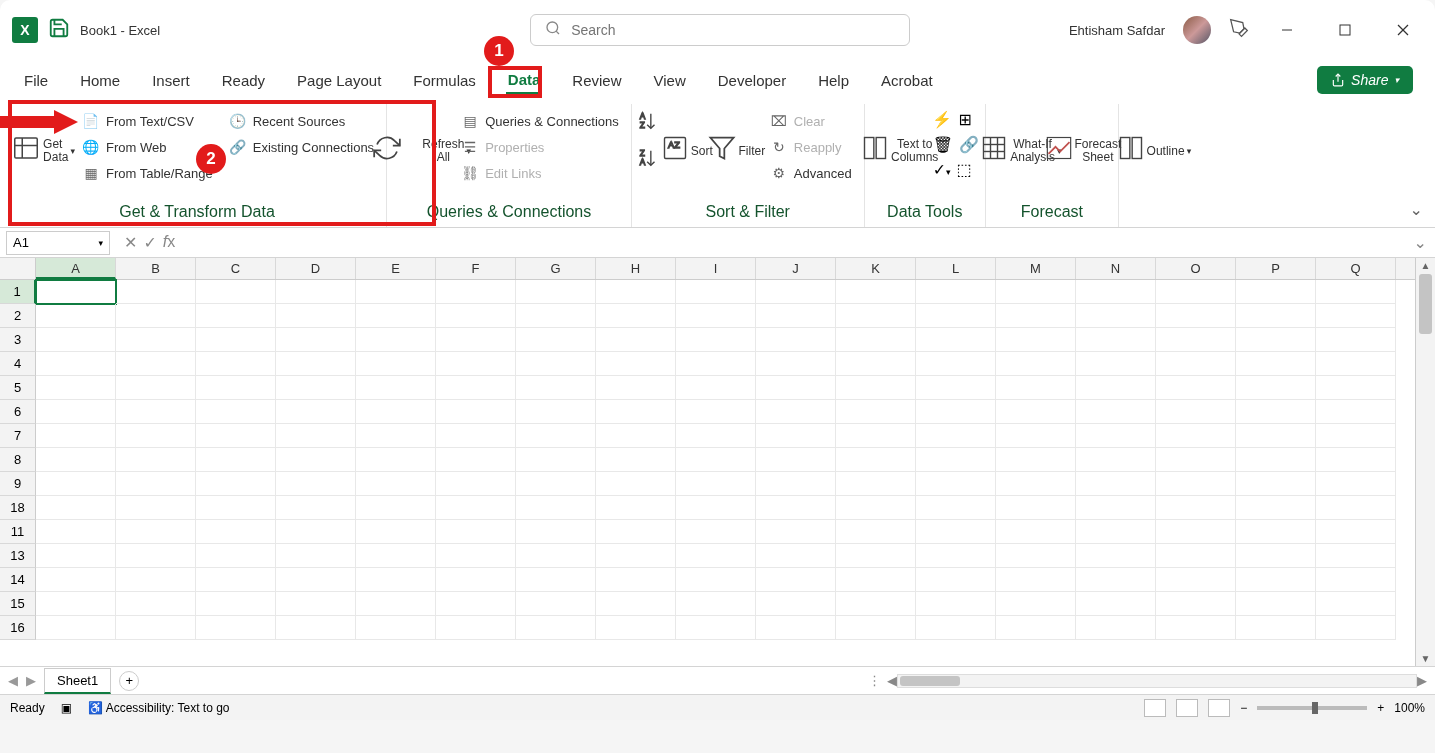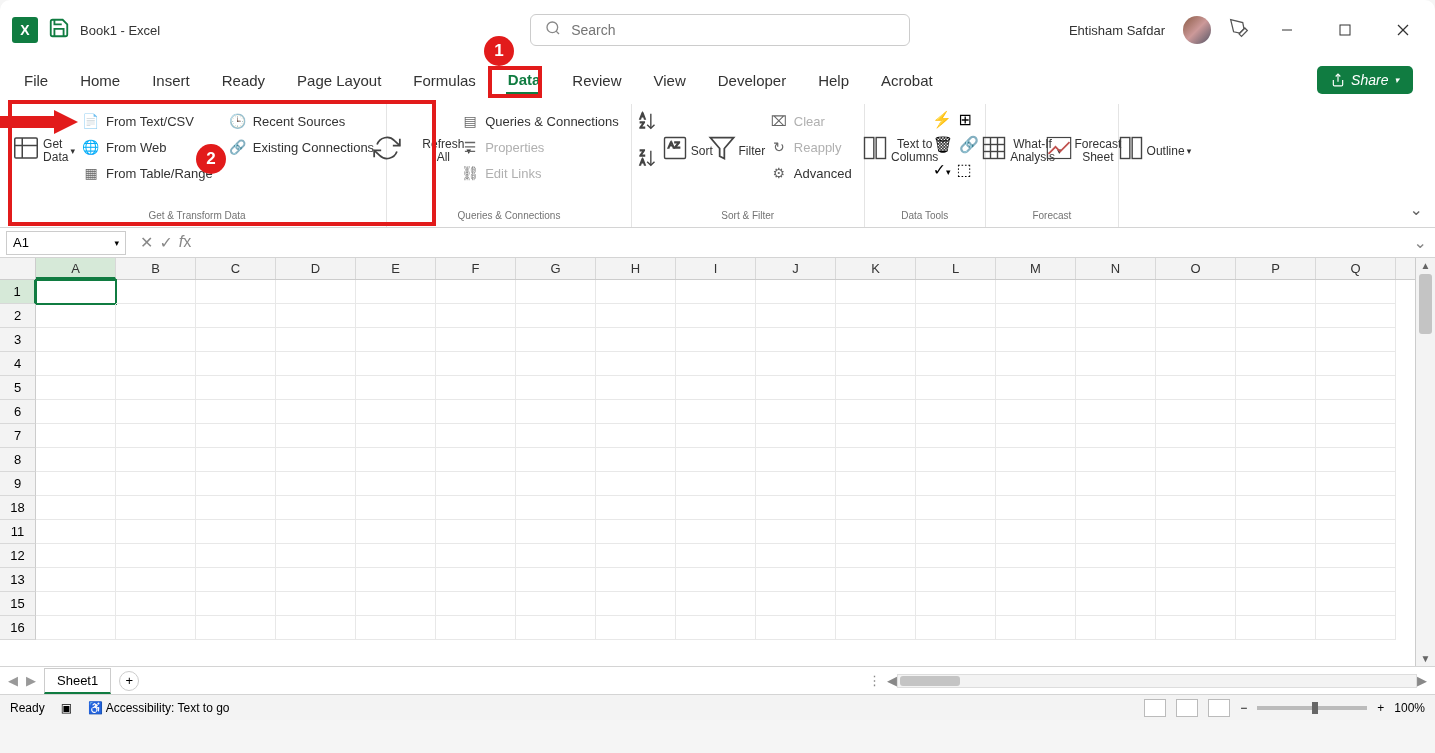--- a/index.html
+++ b/index.html
@@ -22,36 +22,36 @@
 .tabrow { height: 40px; background: #fff; display: flex; align-items: center; padding: 0 22px; gap: 28px; position: relative; }
 .tabrow .tab { font-size: 15px; color: #333; cursor: pointer; padding: 4px 2px; }
 .tabrow .tab.active { color: #107c41; font-weight: 600; border-bottom: 2px solid #107c41; }
 .share-btn { margin-left: auto; background: #107c41; color: #fff; padding: 6px 14px; border-radius: 5px; font-size: 14px; display: flex; align-items: center; gap: 6px; cursor: pointer; font-style: italic; }
 
 
 .ribbon { height: 128px; background: #fff; border-bottom: 1px solid #d4d4d4; display: flex; padding: 4px 8px 0 8px; position: relative; }
 .ribbon-group { display: flex; flex-direction: column; align-items: center; padding: 0 6px; border-right: 1px solid #e4e4e4; }
 .ribbon-group:last-child { border-right: none; }
 .group-body { flex: 1; display: flex; align-items: flex-start; gap: 4px; padding-top: 6px; }
-.group-label { font-size: 10px; color: #737373; padding: 4px 0 6px 0; }
+.group-label { font-size: 16px; color: #14532d; padding: 4px 0 6px 0; }
 .big-btn { display: flex; flex-direction: row; align-items: center; justify-content: center; width: 58px; height: 82px; cursor: pointer; font-size: 12px; color: #333; gap: 2px; }
 .big-btn .ic { font-size: 28px; color: #444; }
 .stack { display: flex; flex-direction: column; gap: 4px; justify-content: center; }
 .small-btn { display: flex; align-items: center; gap: 6px; font-size: 13px; color: #333; padding: 3px 6px; cursor: pointer; white-space: nowrap; }
 .small-btn.disabled { color: #b0b0b0; }
 .small-btn .ic { width: 18px; font-size: 14px; color: #666; display: inline-flex; justify-content: center; }
 
 
 .anno-box1 { position: absolute; border: 4px solid #e21b1b; pointer-events: none; }
 .anno-circle { position: absolute; width: 30px; height: 30px; background: #e21b1b; border-radius: 50%; color: #fff; font-weight: bold; font-size: 17px; display: flex; align-items: center; justify-content: center; pointer-events: none; }
 .anno-arrow { position: absolute; pointer-events: none; }
 
 
 .formulabar { height: 30px; background: #fff; border-bottom: 1px solid #d4d4d4; display: flex; align-items: center; }
-.namebox { width: 120px; height: 24px; margin: 0 6px; border: 1px solid #ccc; display: flex; align-items: center; padding: 0 6px; font-size: 13px; justify-content: space-between; }
+.namebox { width: 104px; height: 24px; margin: 0 6px; border: 1px solid #ccc; display: flex; align-items: center; padding: 0 6px; font-size: 13px; justify-content: space-between; }
 .fx-btns { display: flex; gap: 6px; padding: 0 8px; color: #888; }
 .fx-input { flex: 1; }
 
 
 .grid-wrap { background: #fff; height: 408px; position: relative; display: flex; }
 .colheads { display: flex; height: 22px; background: #f3f3f3; border-bottom: 1px solid #ccc; }
 .corner { width: 36px; border-right: 1px solid #ccc; background: #f3f3f3; }
 .colhead { width: 80px; text-align: center; font-size: 13px; color: #333; border-right: 1px solid #d8d8d8; line-height: 22px; }
 .colhead.sel { background: #d6e9d8; border-bottom: 2px solid #107c41; }
 .rows { }
@@ -628,41 +628,41 @@
           <div class="cell"></div>
           <div class="cell"></div>
           <div class="cell"></div>
           <div class="cell"></div>
           <div class="cell"></div>
           <div class="cell"></div>
           <div class="cell"></div>
           <div class="cell"></div>
         </div>
         <div class="row">
-          <div class="rowhead">12</div>
-          <div class="cell"></div>
-          <div class="cell"></div>
-          <div class="cell"></div>
-          <div class="cell"></div>
-          <div class="cell"></div>
-          <div class="cell"></div>
-          <div class="cell"></div>
-          <div class="cell"></div>
-          <div class="cell"></div>
-          <div class="cell"></div>
-          <div class="cell"></div>
-          <div class="cell"></div>
-          <div class="cell"></div>
-          <div class="cell"></div>
-          <div class="cell"></div>
-          <div class="cell"></div>
-          <div class="cell"></div>
-        </div>
-        <div class="row">
           <div class="rowhead">13</div>
+          <div class="cell"></div>
+          <div class="cell"></div>
+          <div class="cell"></div>
+          <div class="cell"></div>
+          <div class="cell"></div>
+          <div class="cell"></div>
+          <div class="cell"></div>
+          <div class="cell"></div>
+          <div class="cell"></div>
+          <div class="cell"></div>
+          <div class="cell"></div>
+          <div class="cell"></div>
+          <div class="cell"></div>
+          <div class="cell"></div>
+          <div class="cell"></div>
+          <div class="cell"></div>
+          <div class="cell"></div>
+        </div>
+        <div class="row">
+          <div class="rowhead">14</div>
           <div class="cell"></div>
           <div class="cell"></div>
           <div class="cell"></div>
           <div class="cell"></div>
           <div class="cell"></div>
           <div class="cell"></div>
           <div class="cell"></div>
           <div class="cell"></div>
           <div class="cell"></div>
           <div class="cell"></div>

